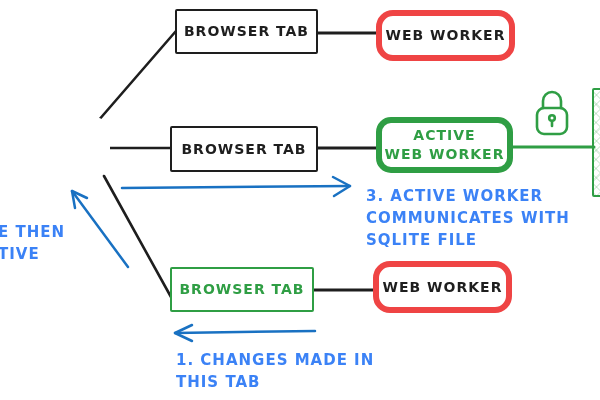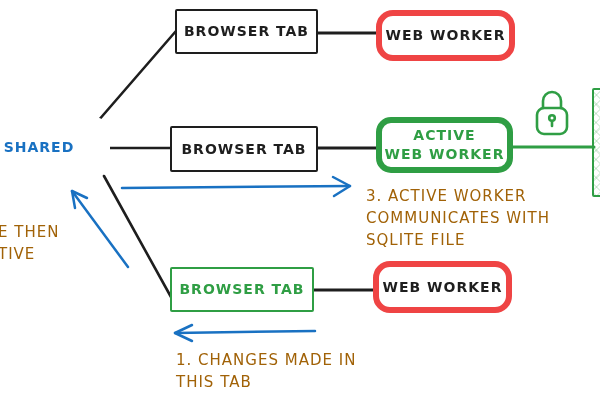--- a/index.html
+++ b/index.html
@@ -41,22 +41,22 @@
     position: absolute; left: 592px; top: 88px; width: 36px; height: 109px;
     box-sizing: border-box; border: 2.5px solid #2f9e44; border-radius: 2px;
     background-image:
       repeating-linear-gradient(45deg,  rgba(47,158,68,0.16) 0 1.5px, transparent 1.5px 6.5px),
       repeating-linear-gradient(-45deg, rgba(47,158,68,0.16) 0 1.5px, transparent 1.5px 6.5px);
   }
 
   #lock-icon { position: absolute; left: 533px; top: 88px; }
 
   .note {
-    position: absolute; color: #a16207;
-    font-weight: normal; font-size: 15px; line-height: 22px;
+    position: absolute; color: #3b82f6;
+    font-weight: bold; font-size: 15px; line-height: 22px;
     letter-spacing: 1px; white-space: nowrap;
   }
   #note-step3    { left: 366px; top: 185px; }
   #note-step1    { left: 176px; top: 349px; }
   #note-fragment { left:  -2px; top: 221px; }
 </style>
 </head>
 <body>
 
 <div class="canvas">
@@ -80,21 +80,20 @@
       <path d="M128 267 L72 191"></path>
       <path d="M75 208 L72 191 L87 198"></path>
     </g>
     <g stroke="#1971c2" stroke-width="2.5" fill="none" stroke-linecap="round" stroke-linejoin="round">
       <path d="M315 331 L175 333"></path>
       <path d="M192 325 L175 333 L192 341"></path>
     </g>
   </svg>
 
   <div class="node blue" id="shared-worker">
-    <span>SHARED</span>
   </div>
 
   <div class="node rect" id="tab-top">
     <span>BROWSER TAB</span>
   </div>
 
   <div class="node rect" id="tab-mid">
     <span>BROWSER TAB</span>
   </div>
 

